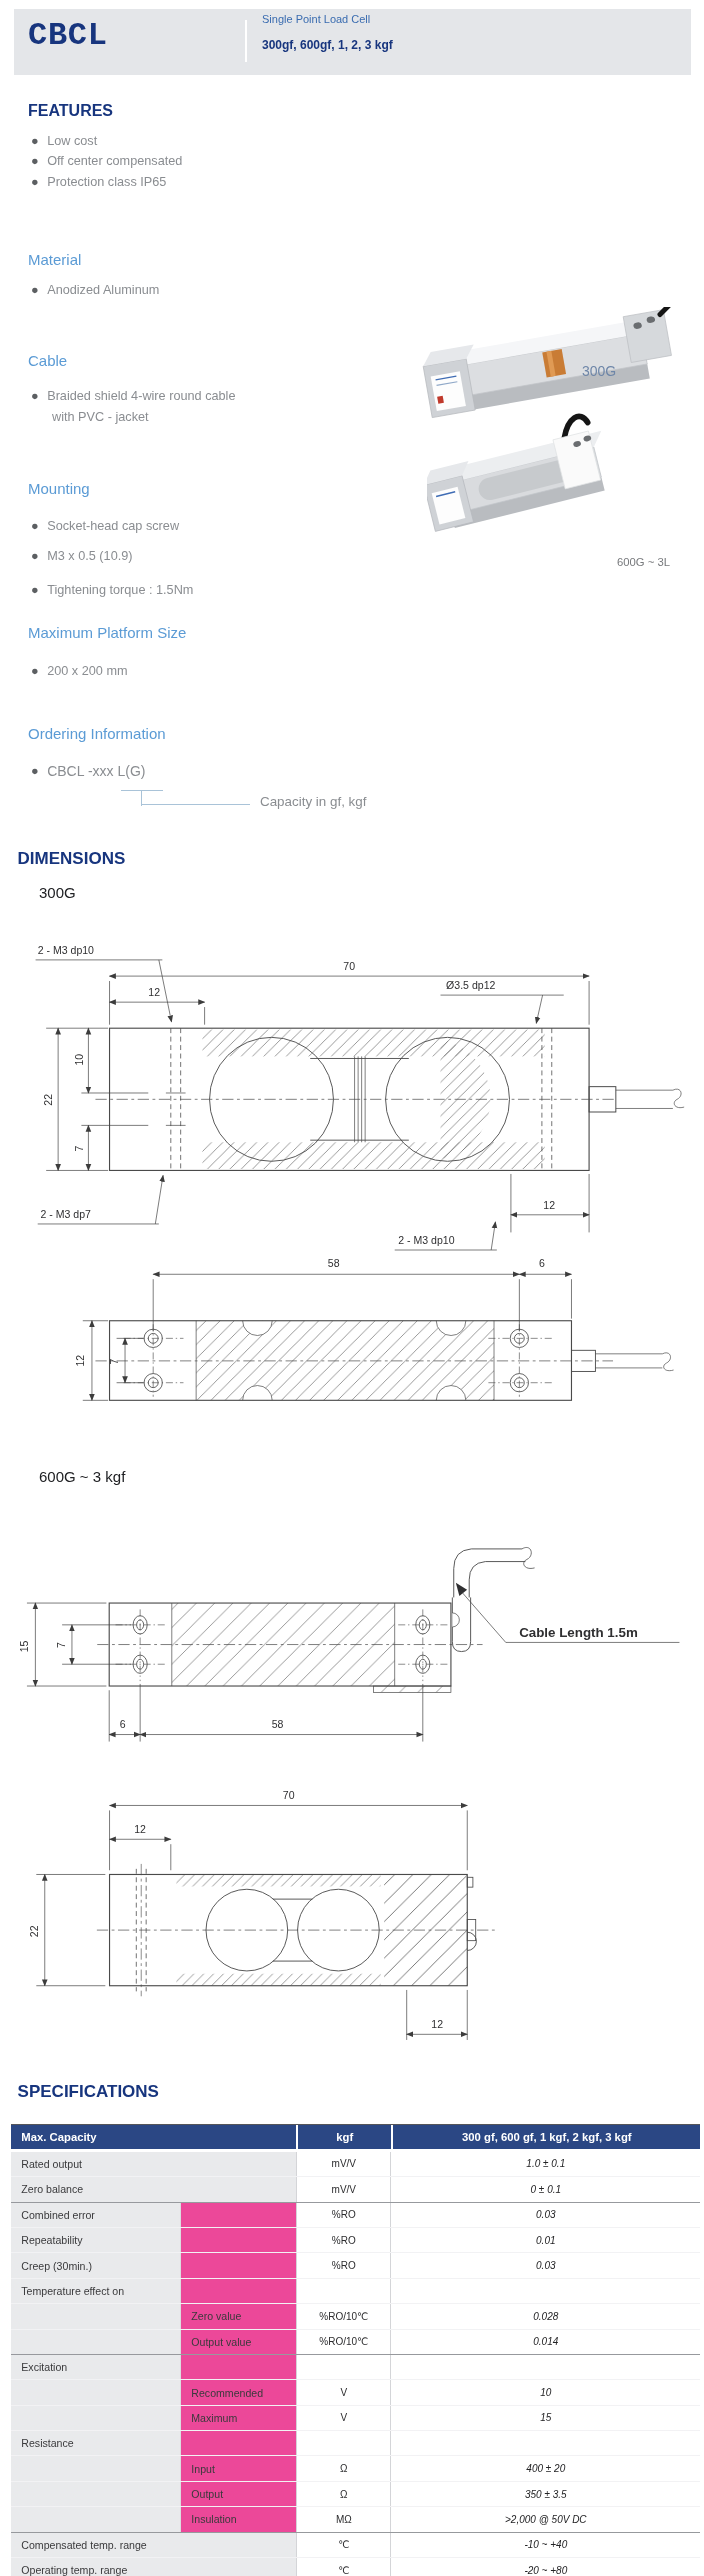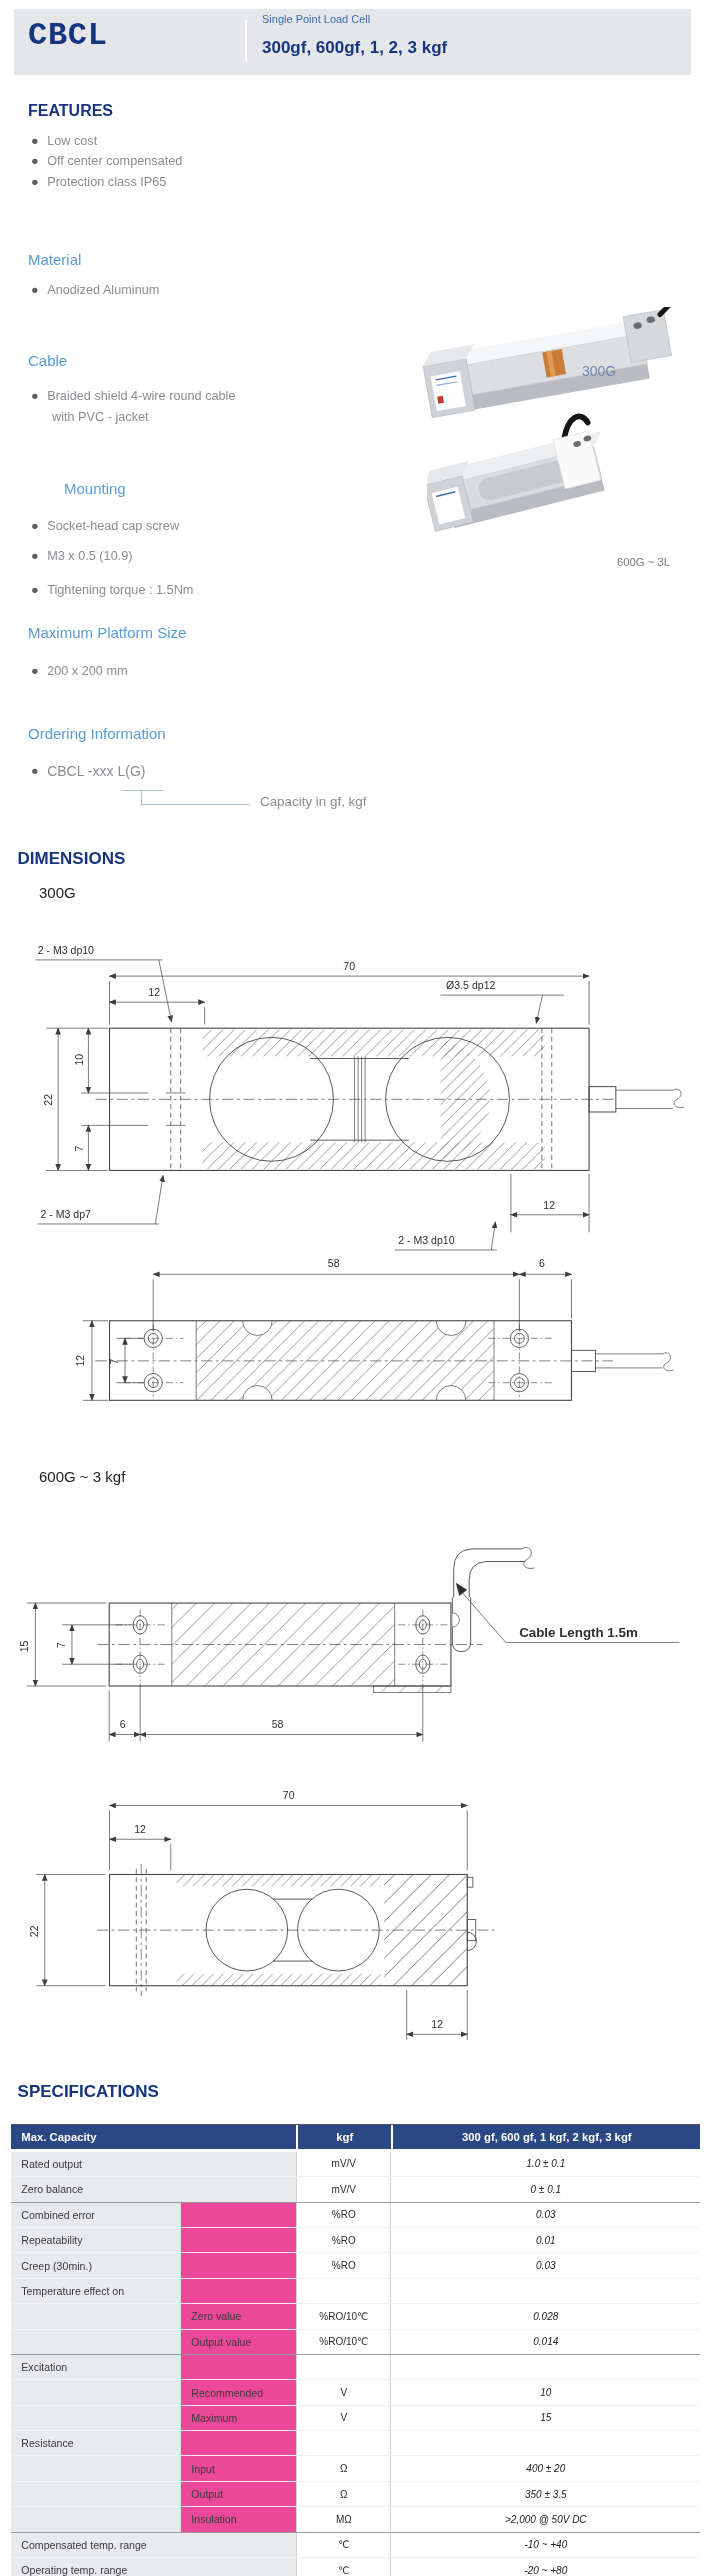--- a/index.html
+++ b/index.html
@@ -5,21 +5,21 @@
   html,body{margin:0;padding:0;background:#fff;}
   #page{position:relative;width:704px;height:2576px;background:#ffffff;overflow:hidden;
         font-family:"Liberation Sans","DejaVu Sans",sans-serif;}
   .abs{position:absolute;}
 
   
   .banner{left:14px;top:8.5px;width:677px;height:66px;background:#e4e6e9;}
   .model{left:28px;top:17px;font-size:32px;font-weight:bold;color:#17357e;letter-spacing:0.7px;font-family:Liberation Mono, monospace;}
   .banner-divider{left:245px;top:20px;width:2.1px;height:42px;background:#ffffff;}
   .subtitle1{left:262px;top:13px;font-size:11px;color:#3a6cb0;}
-  .subtitle2{left:262px;top:38px;font-size:17px;font-weight:bold;color:#17357e;}
+  .subtitle2{left:262px;top:38px;font-size:12px;font-weight:bold;color:#17357e;}
 
   
   .h-main{font-size:16px;font-weight:bold;color:#17357e;}
   .h-sub{font-size:15px;font-weight:500;color:#5b9bd5;}
   .h-big{font-size:17px;font-weight:bold;color:#17357e;}
   .h-var{font-size:15px;color:#202124;}
 
   
   .bullet{display:flex;font-size:12.7px;color:#8a8d91;line-height:20.4px;}
   .bullet .dot{color:#5c5f62;margin-right:8.5px;font-size:12.7px;}
@@ -106,21 +106,21 @@
       <line x1="22" y1="80" x2="52" y2="80" stroke="#8fa8c8" stroke-width="1.5"></line>
       <rect x="20" y="96" width="8" height="10" fill="#c0392b"></rect>
       <rect x="300" y="30" width="58" height="66" fill="#d6d9dc" stroke="#bcbfc3"></rect>
       <ellipse cx="318" cy="46" rx="6" ry="4.5" fill="#6a6d70"></ellipse>
       <ellipse cx="338" cy="41" rx="6" ry="4.5" fill="#6a6d70"></ellipse>
       <path d="M352,36 L400,2" stroke="#151515" stroke-width="7" stroke-linecap="round" fill="none"></path>
     </g>
   </svg>
   <div class="abs p1label" style="left:582px;top:363px;">300G</div>
 
-  <div class="abs h-sub" style="left:28px;top:480px;margin-left:36px;">Mounting</div>
+  <div class="abs h-sub" style="left:28px;top:480px;">Mounting</div>
   <div class="abs bullet" style="left:31px;top:516px;">
       <span class="dot">●</span>
       <span>Socket-head cap screw</span>
     </div>
   <div class="abs bullet" style="left:31px;top:546px;">
       <span class="dot">●</span>
       <span>M3 x 0.5 (10.9)</span>
     </div>
   <div class="abs bullet" style="left:31px;top:580px;">
       <span class="dot">●</span>

